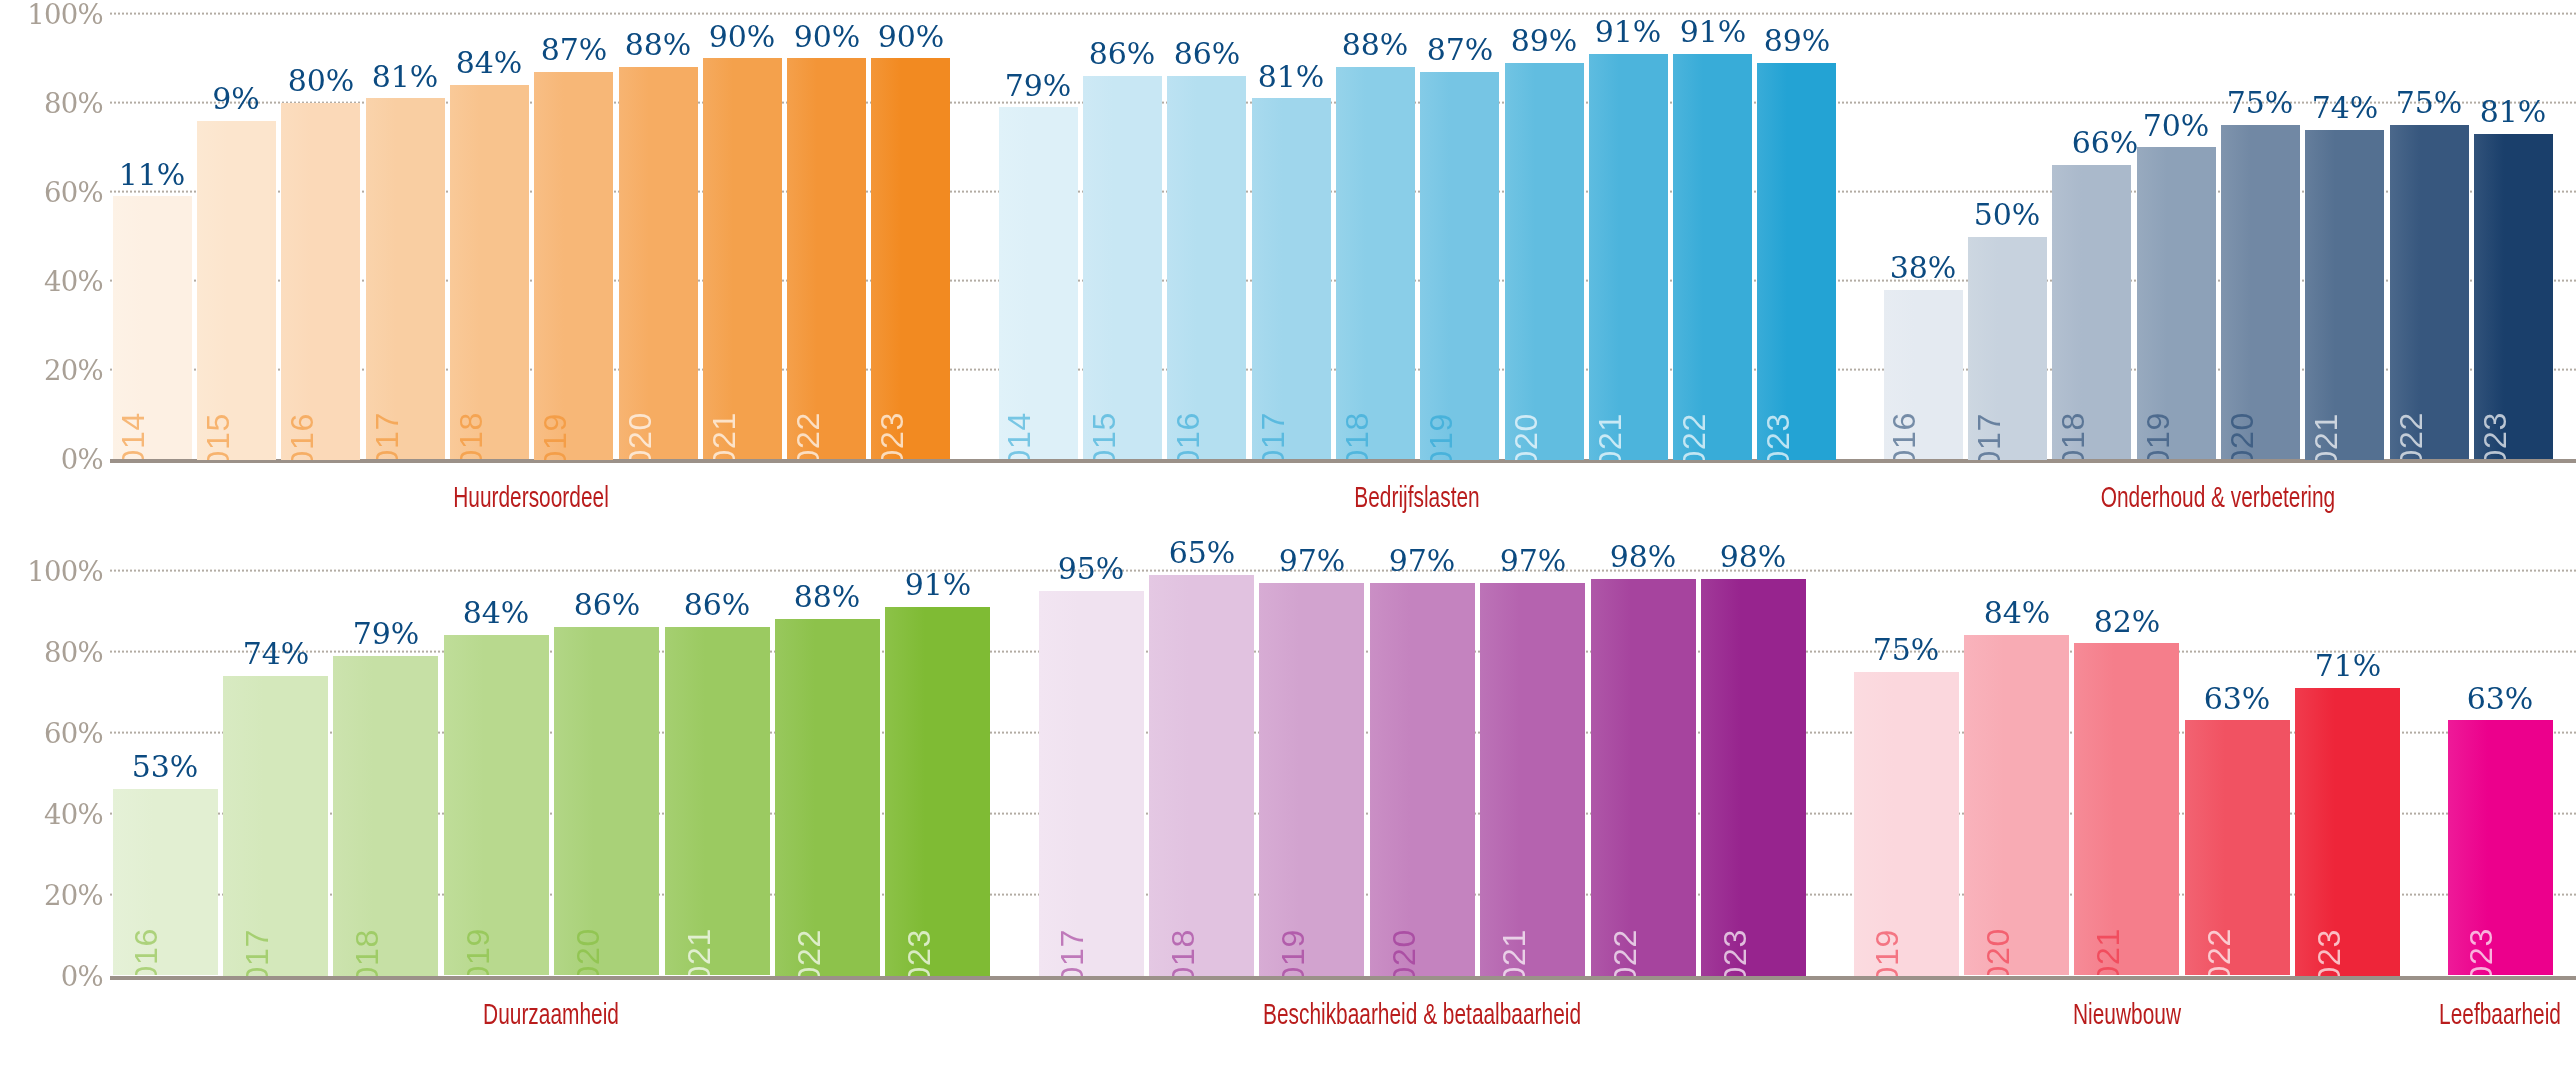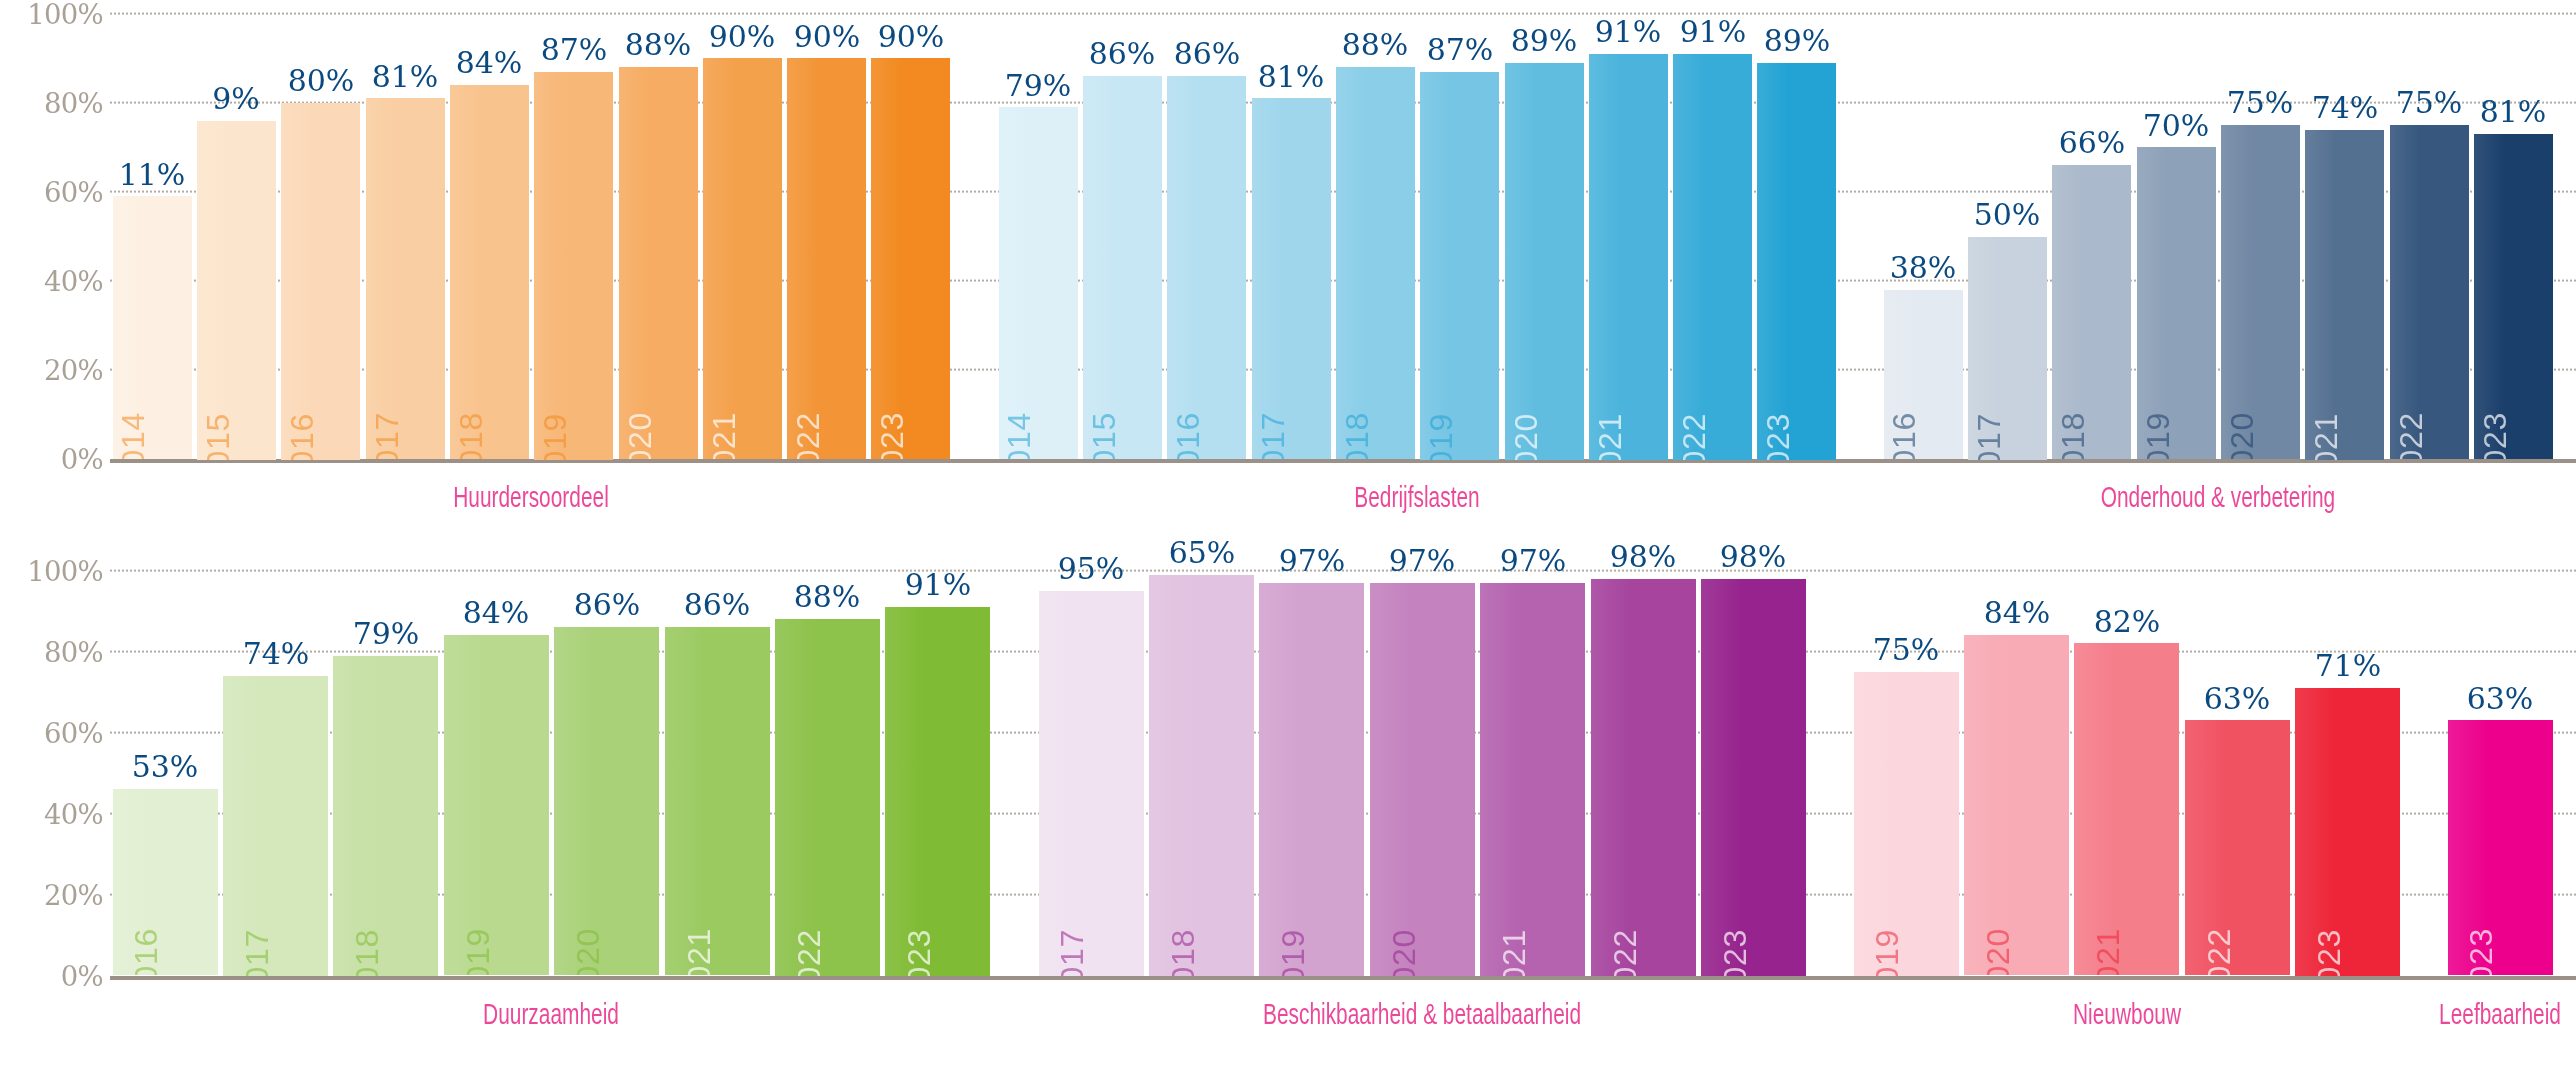--- a/index.html
+++ b/index.html
@@ -53,21 +53,21 @@
     position:absolute;left:50%;bottom:9.6px;
     transform:translateX(-50%) rotate(-90deg);
     transform-origin:50% 100%;
     font-family:"Liberation Sans","DejaVu Sans",sans-serif;
     font-size:32px;white-space:nowrap;letter-spacing:0.7px;
   }
   .catlabel{
     position:absolute;
     transform:translateX(-50%);
     font-family:"Liberation Sans","DejaVu Sans",sans-serif;
-    font-size:29px;color:#ec4899;white-space:nowrap;
+    font-size:29px;color:#b91c1c;white-space:nowrap;
     transform-origin:center;
   }
   .catlabel span{display:inline-block;transform:scaleX(.72);transform-origin:center;}
 </style>
 </head>
 <body>
 
 <div class="page">
 
   <div class="chart" id="chart-top">
@@ -178,21 +178,21 @@
             <div class="yearlabel" style="color: rgb(117, 140, 167);">2016</div>
           </div>
           <div class="barlabel" style="left: 42px; transform: translateX(-50%); top: 250px;">38%</div>
           <div class="bar" style="left: 87px; width: 79px; height: 223px; bottom: 0px; top: 237px; background: linear-gradient(to right, rgb(205, 215, 225) 0%, rgb(199, 210, 222) 38%, rgb(199, 210, 222) 100%);">
             <div class="yearlabel" style="color: rgb(104, 129, 159);">2017</div>
           </div>
           <div class="barlabel" style="left: 126px; transform: translateX(-50%); top: 197px;">50%</div>
           <div class="bar" style="left: 171px; width: 79px; height: 294px; bottom: 0px; top: 165px; background: linear-gradient(to right, rgb(179, 192, 208) 0%, rgb(170, 185, 203) 38%, rgb(170, 185, 203) 100%);">
             <div class="yearlabel" style="color: rgb(91, 118, 150);">2018</div>
           </div>
-          <div class="barlabel" style="left: 211px; transform: translateX(-50%); top: 125px;">66%</div>
+          <div class="barlabel" style="left: 224px; transform: translateX(-50%); top: 125px;">66%</div>
           <div class="bar" style="left: 256px; width: 79px; height: 312px; bottom: 0px; top: 147px; background: linear-gradient(to right, rgb(152, 170, 191) 0%, rgb(141, 161, 184) 38%, rgb(141, 161, 184) 100%);">
             <div class="yearlabel" style="color: rgb(78, 107, 142);">2019</div>
           </div>
           <div class="barlabel" style="left: 295px; transform: translateX(-50%); top: 108px;">70%</div>
           <div class="bar" style="left: 340px; width: 79px; height: 334px; bottom: 0px; top: 125px; background: linear-gradient(to right, rgb(127, 148, 173) 0%, rgb(113, 136, 164) 38%, rgb(113, 136, 164) 100%);">
             <div class="yearlabel" style="color: rgb(65, 96, 133);">2020</div>
           </div>
           <div class="barlabel" style="left: 379px; transform: translateX(-50%); top: 85px;">75%</div>
           <div class="bar" style="left: 424px; width: 79px; height: 330px; bottom: 0px; top: 130px; background: linear-gradient(to right, rgb(101, 126, 156) 0%, rgb(84, 112, 145) 38%, rgb(84, 112, 145) 100%);">
             <div class="yearlabel" style="color: rgb(204, 212, 222);">2021</div>

